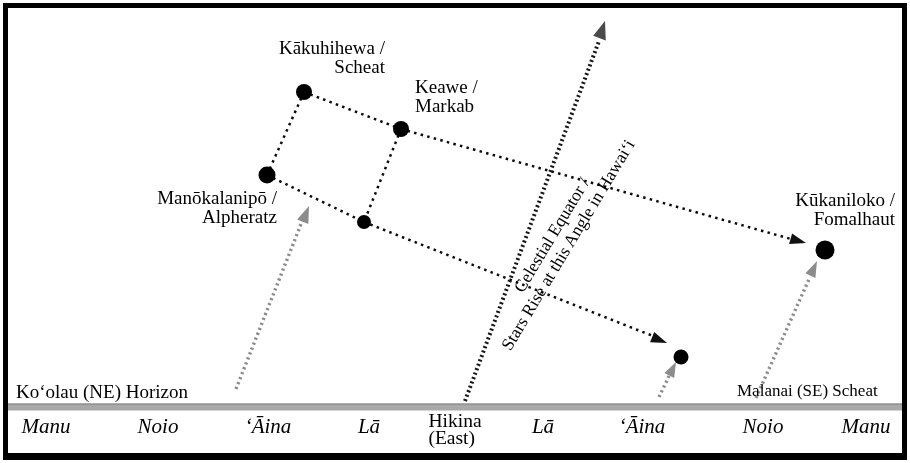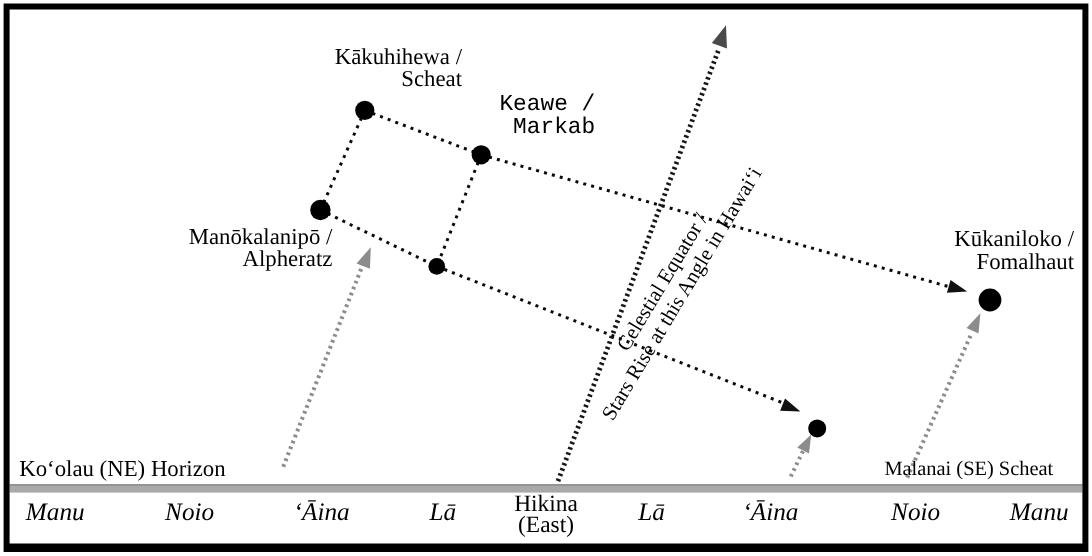--- a/index.html
+++ b/index.html
@@ -10,42 +10,42 @@
   .frame{
     position:absolute;left:3px;top:3px;width:904px;height:457px;
     border:5px solid #000;border-bottom-width:7px;box-sizing:border-box;
     pointer-events:none;
   }
   svg.layer{position:absolute;left:0;top:0;width:910px;height:463px;}
   .lbl{position:absolute;white-space:nowrap;}
   .star-label{font-size:19px;line-height:18.5px;text-align:right;}
   .two-line{white-space:normal;}
   #lbl-scheat   {left:235px;top:39px;width:150px;}
-  #lbl-markab   {left:386px;top:78px;width:110px;text-align:right;font-family:Liberation Mono, monospace;}
+  #lbl-markab   {left:415px;top:78px;width:110px;text-align:left;}
   #lbl-alpheratz{left:112px;top:189px;width:165px;}
   #lbl-algenib  {left:296px;top:240px;width:100px;}
   #lbl-fomalhaut{left:733px;top:191px;width:162px;}
   #lbl-dipha    {left:697px;top:344px;font-size:19px;}
   #title        {left:64px;top:114px;font-size:22px;letter-spacing:.5px;}
   #horizon-ne   {left:16px;top:381px;font-size:19px;}
   #horizon-se   {left:737px;top:381px;font-size:17px;}
   #equator-label{
     left:425px;top:221px;width:270px;font-size:17.5px;line-height:19px;
     text-align:center;transform:rotate(-59deg);white-space:normal;
   }
   .compass{
     position:absolute;top:414px;transform:translateX(-50%);
     font-size:21px;font-style:italic;white-space:nowrap;
   }
   #c-manu-l{left:46px;} #c-noio-l{left:158px;} #c-aina-l{left:268px;}
   #c-la-l{left:369px;}  #c-la-r{left:543px;}   #c-aina-r{left:642px;}
   #c-noio-r{left:763px;}#c-manu-r{left:866px;}
   #c-hikina{
     left:455px;top:412px;font-style:normal;font-size:19.5px;
-    line-height:17px;text-align:center;white-space:normal;
+    line-height:17px;text-align:left;white-space:normal;
   }
 </style>
 </head>
 <body>
 
 <div id="stage">
 
   <svg class="layer" viewBox="0 0 910 463">
 
     <rect x="8" y="403.5" width="894" height="7" fill="#a9a9a9"></rect>

